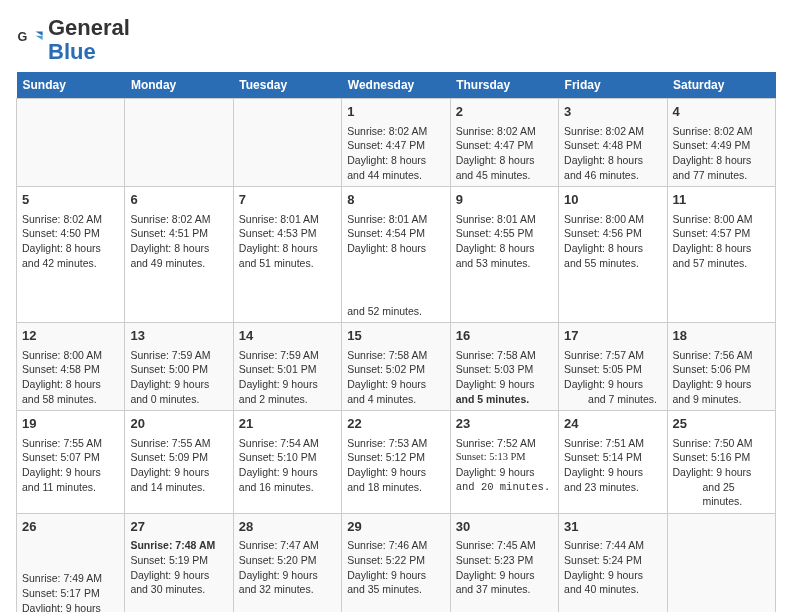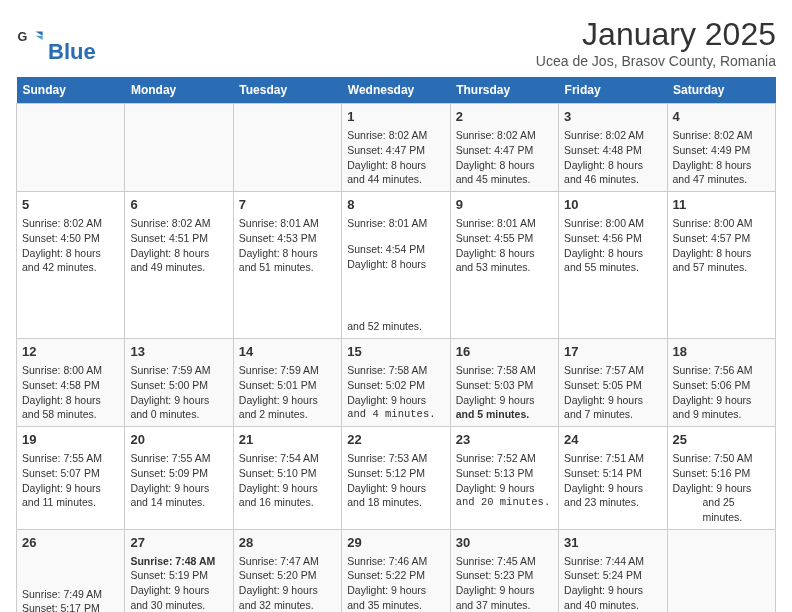--- a/index.html
+++ b/index.html
@@ -90,27 +90,23 @@
 <body>
 
 <div class="header">
   <div class="logo">
     <svg class="logo-icon" viewBox="0 0 40 40">
       <text x="2" y="22" font-size="18" fill="#333" font-family="Arial" font-weight="bold">G</text>
       <polygon points="28,8 38,14 38,8" fill="#2a6db5"></polygon>
       <polygon points="28,14 38,20 38,14" fill="#4a9fd5"></polygon>
     </svg>
     <div class="logo-text">
-      <br>
+      <span style="color:#333">General</span><br>
       <span style="color:#2a6db5">Blue</span>
     </div>
-  </div>
-  <div class="title-block">
-    <div class="month-title">January 2025</div>
-    <div class="location">Ucea de Jos, Brasov County, Romania</div>
   </div>
 </div>
 
 <table>
   <thead>
     <tr>
     <th>Sunday</th>
         <th>Monday</th>
         <th>Tuesday</th>
         <th>Wednesday</th>
@@ -143,21 +139,21 @@
           <span style="display: block;">Sunrise: 8:02 AM</span>
           <span style="display: block;">Sunset: 4:48 PM</span>
           <span style="display: block;">Daylight: 8 hours</span>
           <span style="display: block;">and 46 minutes.</span>
         </td>
         <td>
           <span class="day-num">4</span>
           <span style="display: block;">Sunrise: 8:02 AM</span>
           <span style="display: block;">Sunset: 4:49 PM</span>
           <span style="display: block;">Daylight: 8 hours</span>
-          <span style="display: block;">and 47 minutes.</span>
+          <span style="display: block;">and 77 minutes.</span>
         </td>
       </tr>
       <tr>
         <td>
           <span class="day-num">5</span>
           <span style="display: block;">Sunrise: 8:02 AM</span>
           <span style="display: block;">Sunset: 4:50 PM</span>
           <span style="display: block;">Daylight: 8 hours</span>
           <span style="display: block;">and 42 minutes.</span>
         </td>
@@ -171,21 +167,21 @@
         <td>
           <span class="day-num">7</span>
           <span style="display: block;">Sunrise: 8:01 AM</span>
           <span style="display: block;">Sunset: 4:53 PM</span>
           <span style="display: block;">Daylight: 8 hours</span>
           <span style="display: block;">and 51 minutes.</span>
         </td>
         <td>
           <span class="day-num">8</span>
           <span style="display: block;">Sunrise: 8:01 AM</span>
-          <span style="display: block; margin-top: 11px;">Sunset: 4:54 PM</span>
+          <span style="display: block;">Sunset: 4:54 PM</span>
           <span style="display: block;">Daylight: 8 hours</span>
           <span style="display: block; margin-top: 48px;">and 52 minutes.</span>
         </td>
         <td>
           <span class="day-num">9</span>
           <span style="display: block;">Sunrise: 8:01 AM</span>
           <span style="display: block;">Sunset: 4:55 PM</span>
           <span style="display: block;">Daylight: 8 hours</span>
           <span style="display: block;">and 53 minutes.</span>
         </td>
@@ -224,35 +220,35 @@
           <span style="display: block;">Sunrise: 7:59 AM</span>
           <span style="display: block;">Sunset: 5:01 PM</span>
           <span style="display: block;">Daylight: 9 hours</span>
           <span style="display: block;">and 2 minutes.</span>
         </td>
         <td>
           <span class="day-num">15</span>
           <span style="display: block;">Sunrise: 7:58 AM</span>
           <span style="display: block;">Sunset: 5:02 PM</span>
           <span style="display: block;">Daylight: 9 hours</span>
-          <span style="display: block; font-family: Liberation Mono, monospace;">and 4 minutes.</span>
+          <span style="display: block;">and 4 minutes.</span>
         </td>
         <td>
           <span class="day-num">16</span>
           <span style="display: block;">Sunrise: 7:58 AM</span>
           <span style="display: block;">Sunset: 5:03 PM</span>
           <span style="display: block;">Daylight: 9 hours</span>
           <span style="display: block; font-weight: bold;">and 5 minutes.</span>
         </td>
         <td>
           <span class="day-num">17</span>
           <span style="display: block;">Sunrise: 7:57 AM</span>
           <span style="display: block;">Sunset: 5:05 PM</span>
           <span style="display: block;">Daylight: 9 hours</span>
-          <span style="display: block;">and 7 minutes.</span>
+          <span style="display: block; margin-left: 24px;">and 7 minutes.</span>
         </td>
         <td>
           <span class="day-num">18</span>
           <span style="display: block;">Sunrise: 7:56 AM</span>
           <span style="display: block;">Sunset: 5:06 PM</span>
           <span style="display: block;">Daylight: 9 hours</span>
           <span style="display: block;">and 9 minutes.</span>
         </td>
       </tr>
       <tr>
@@ -280,21 +276,21 @@
         <td>
           <span class="day-num">22</span>
           <span style="display: block;">Sunrise: 7:53 AM</span>
           <span style="display: block;">Sunset: 5:12 PM</span>
           <span style="display: block;">Daylight: 9 hours</span>
           <span style="display: block;">and 18 minutes.</span>
         </td>
         <td>
           <span class="day-num">23</span>
           <span style="display: block;">Sunrise: 7:52 AM</span>
-          <span style="display: block;">Sunset: 5:13 PM</span>
+          <span style="display: block; font-family: Liberation Serif, serif;">Sunset: 5:13 PM</span>
           <span style="display: block;">Daylight: 9 hours</span>
           <span style="display: block; font-family: Liberation Mono, monospace;">and 20 minutes.</span>
         </td>
         <td>
           <span class="day-num">24</span>
           <span style="display: block;">Sunrise: 7:51 AM</span>
           <span style="display: block;">Sunset: 5:14 PM</span>
           <span style="display: block;">Daylight: 9 hours</span>
           <span style="display: block;">and 23 minutes.</span>
         </td>

